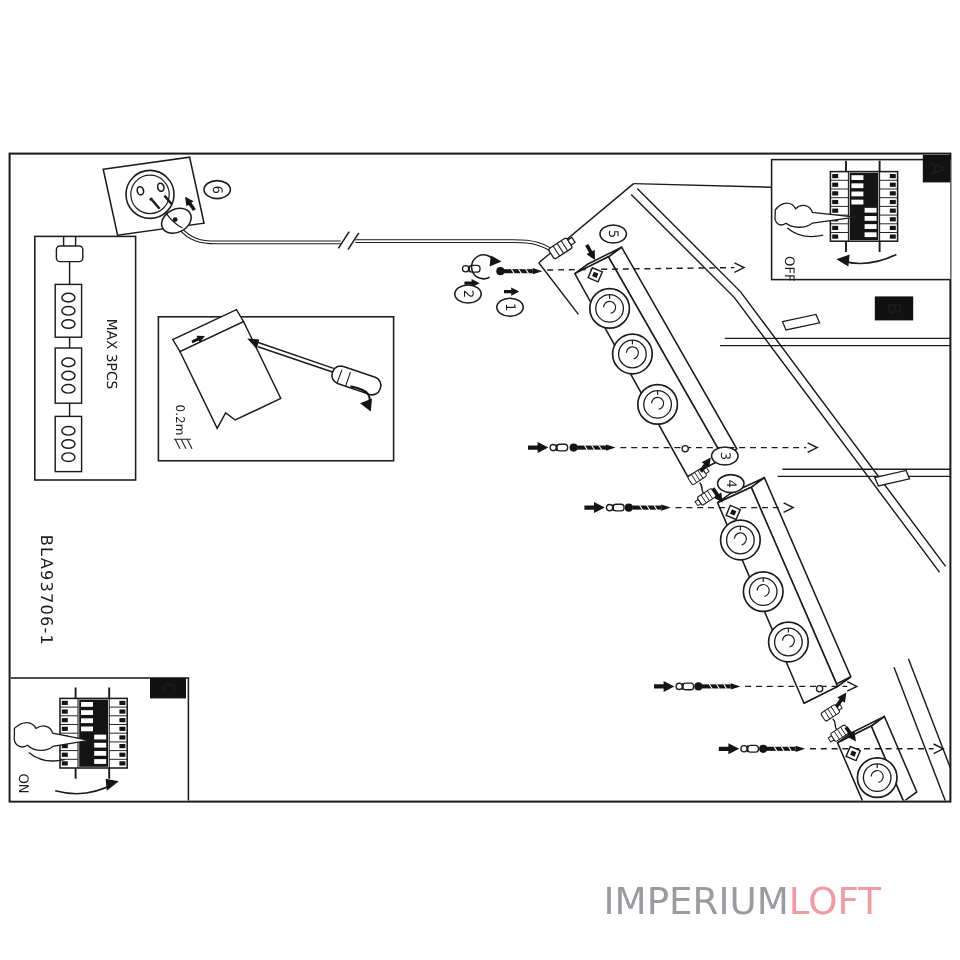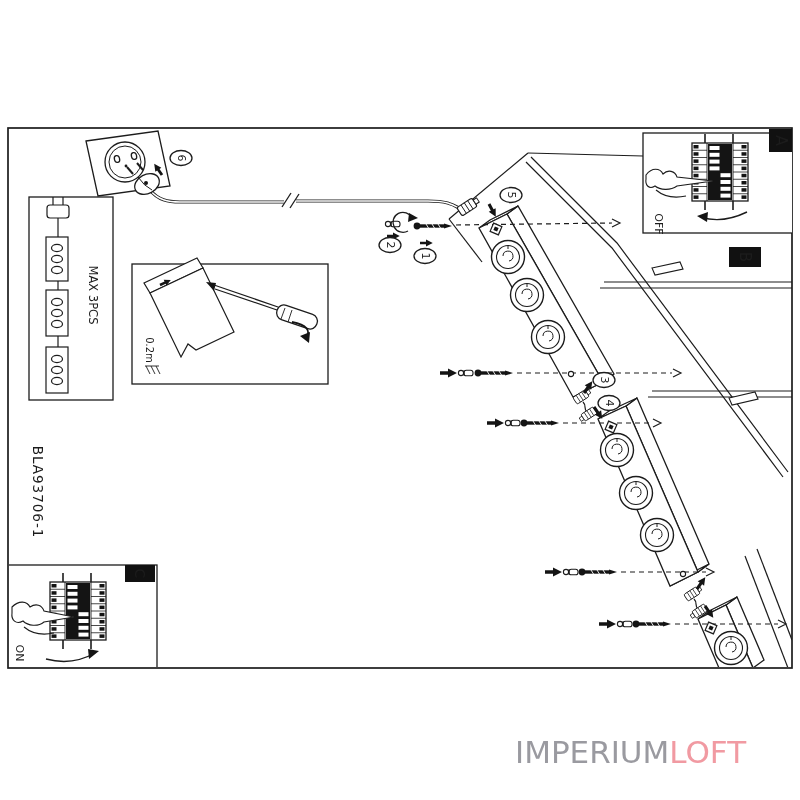--- a/index.html
+++ b/index.html
@@ -1,19 +1,19 @@
 <!DOCTYPE html>
 <html><head>
 <meta charset="utf-8">
 <style>
   html,body{margin:0;padding:0;background:#ffffff;}
   body{width:800px;height:800px;position:relative;font-family:"DejaVu Sans",sans-serif;}
   #stage{position:absolute;left:0;top:0;width:800px;height:800px;}
   svg text{font-family:"DejaVu Sans",sans-serif;fill:#1c1c1c;}
-  .logo{position:absolute;left:515px;top:734px;width:260px;font-family:"DejaVu Sans",sans-serif;
+  .logo{position:absolute;left:503px;top:734px;width:260px;font-family:"DejaVu Sans",sans-serif;
         font-size:31px;font-weight:400;letter-spacing:0px;white-space:nowrap;}
   .logo .gray{color:#9a9aa0;}
   .logo .pink{color:#f19aa2;}
 </style>
 </head>
 <body>
 
 <svg id="stage" viewBox="0 0 800 800" xmlns="http://www.w3.org/2000/svg">
   <defs>
 

